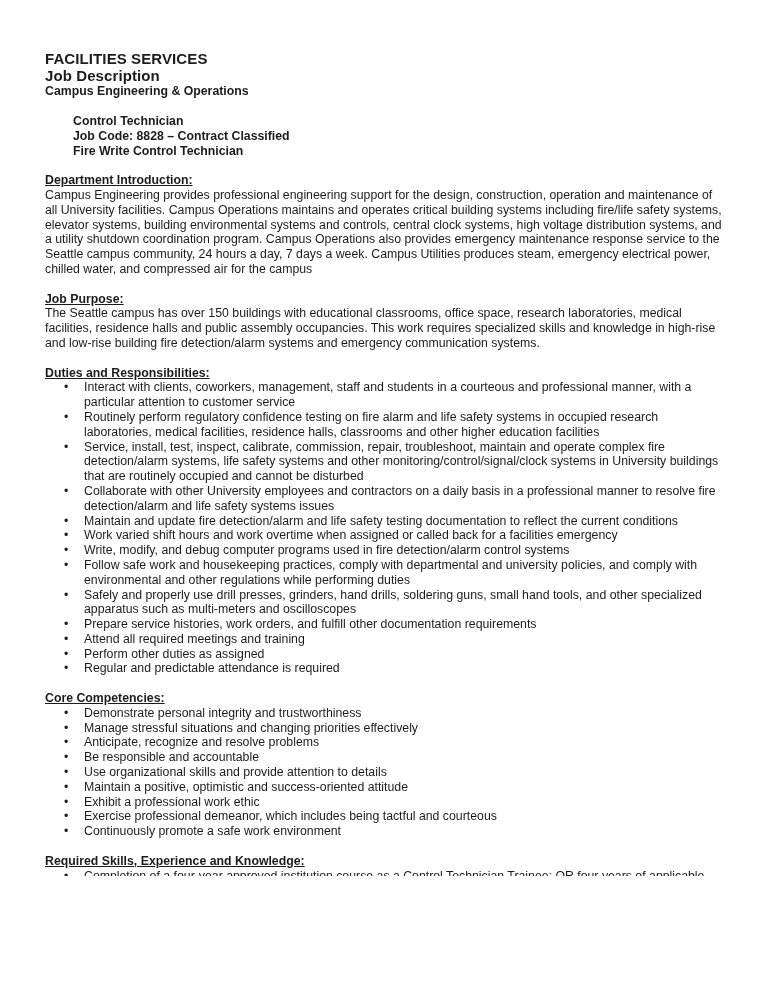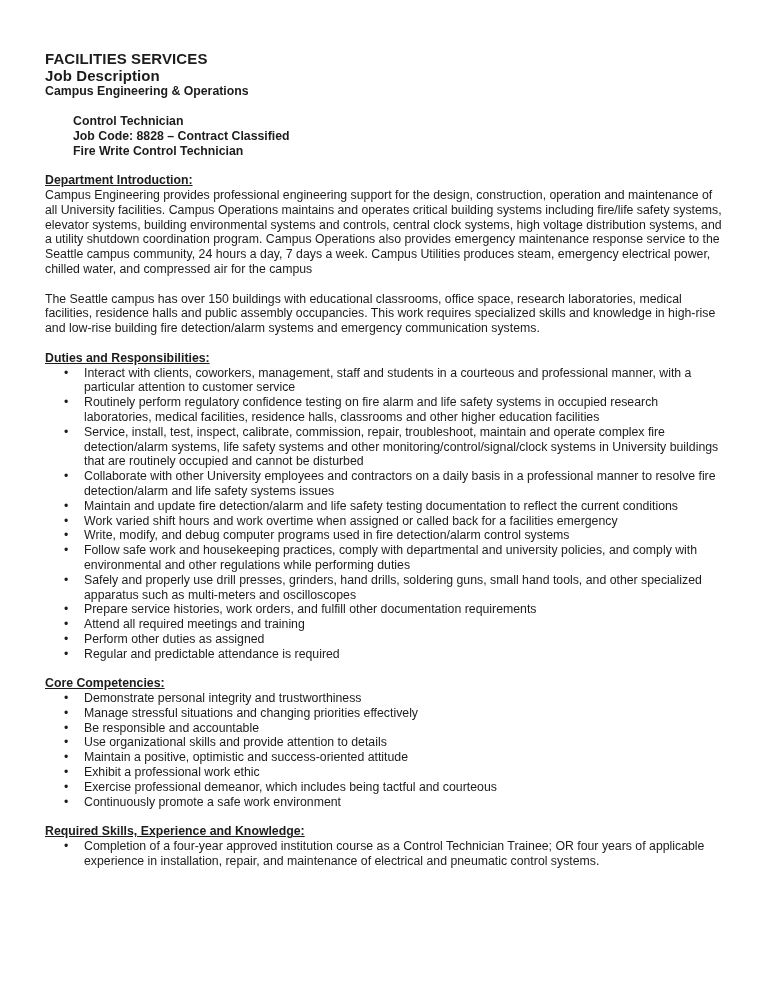--- a/index.html
+++ b/index.html
@@ -80,20 +80,21 @@
     <div>Job Code: 8828 – Contract Classified</div>
     <div>Fire Write Control Technician</div>
   </div>
 
   <div id="sections">
       <div class="section">
         <div class="section-heading">Department Introduction:</div>
         <div class="para">Campus Engineering provides professional engineering support for the design, construction, operation and maintenance of all University facilities. Campus Operations maintains and operates critical building systems including fire/life safety systems, elevator systems, building environmental systems and controls, central clock systems, high voltage distribution systems, and a utility shutdown coordination program. Campus Operations also provides emergency maintenance response service to the Seattle campus community, 24 hours a day, 7 days a week. Campus Utilities produces steam, emergency electrical power, chilled water, and compressed air for the campus</div>
       </div>
       <div class="section">
+        <div class="section-heading">Job Purpose:</div>
         <div class="para">The Seattle campus has over 150 buildings with educational classrooms, office space, research laboratories, medical facilities, residence halls and public assembly occupancies. This work requires specialized skills and knowledge in high-rise and low-rise building fire detection/alarm systems and emergency communication systems.</div>
       </div>
       <div class="section">
         <div class="section-heading">Duties and Responsibilities:</div>
         <ul class="bullets">
           <li>Interact with clients, coworkers, management, staff and students in a courteous and professional manner, with a particular attention to customer service</li>
           <li>Routinely perform regulatory confidence testing on fire alarm and life safety systems in occupied research laboratories, medical facilities, residence halls, classrooms and other higher education facilities</li>
           <li>Service, install, test, inspect, calibrate, commission, repair, troubleshoot, maintain and operate complex fire detection/alarm systems, life safety systems and other monitoring/control/signal/clock systems in University buildings that are routinely occupied and cannot be disturbed</li>
           <li>Collaborate with other University employees and contractors on a daily basis in a professional manner to resolve fire detection/alarm and life safety systems issues</li>
           <li>Maintain and update fire detection/alarm and life safety testing documentation to reflect the current conditions</li>
@@ -105,20 +106,21 @@
           <li>Attend all required meetings and training</li>
           <li>Perform other duties as assigned</li>
           <li>Regular and predictable attendance is required</li>
         </ul>
       </div>
       <div class="section">
         <div class="section-heading">Core Competencies:</div>
         <ul class="bullets">
           <li>Demonstrate personal integrity and trustworthiness</li>
           <li>Manage stressful situations and changing priorities effectively</li>
+          <li>Anticipate, recognize and resolve problems</li>
           <li>Be responsible and accountable</li>
           <li>Use organizational skills and provide attention to details</li>
           <li>Maintain a positive, optimistic and success-oriented attitude</li>
           <li>Exhibit a professional work ethic</li>
           <li>Exercise professional demeanor, which includes being tactful and courteous</li>
           <li>Continuously promote a safe work environment</li>
         </ul>
       </div>
       <div class="section">
         <div class="section-heading">Required Skills, Experience and Knowledge:</div>

